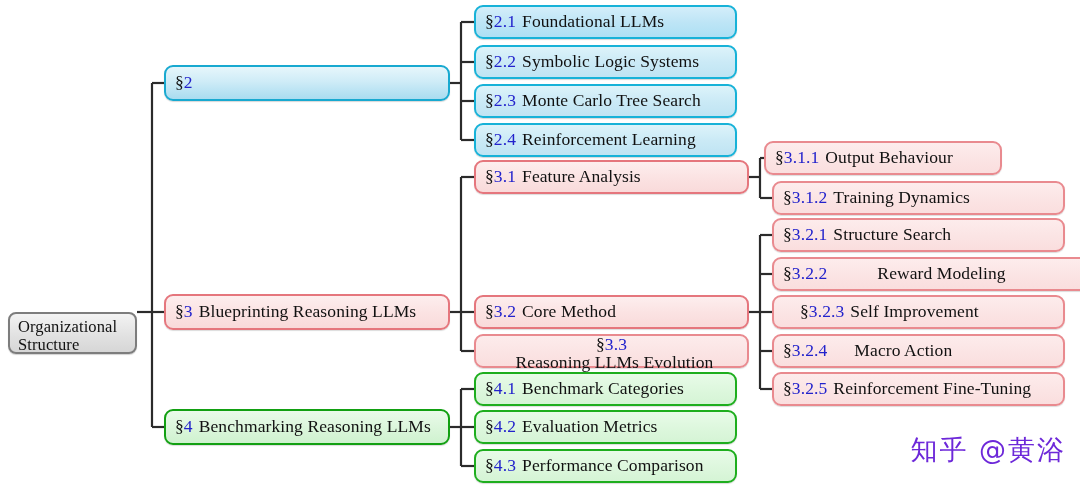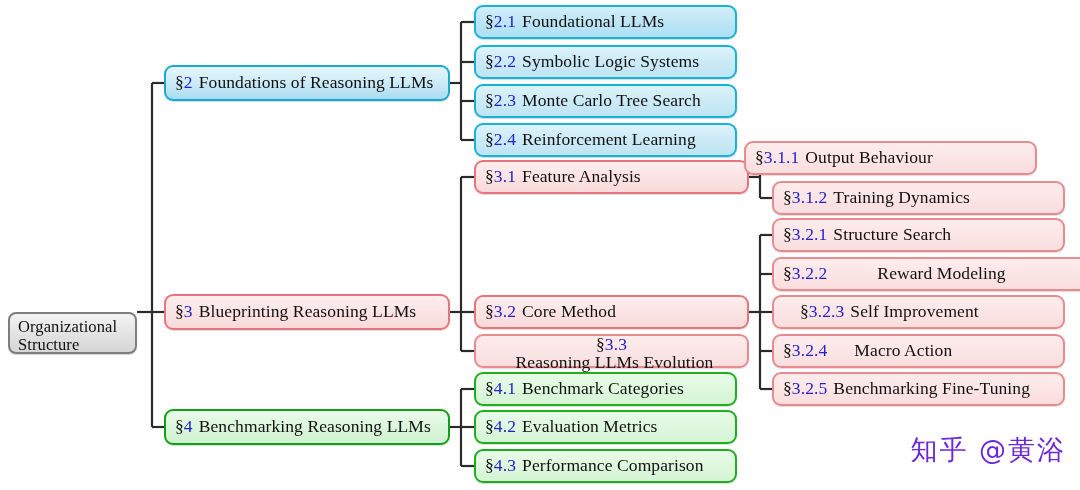--- a/index.html
+++ b/index.html
@@ -136,21 +136,20 @@
     <line x1="461" y1="466" x2="474" y2="466"></line>
   </svg>
 
   <div class="node root" style="left:8px;top:291px;width:129px;height:42px;">
     <div>Organizational</div>
     <div>Structure</div>
   </div>
 
   <div class="node cy parent" style="left:164px;top:65px;width:286px;height:36px;">
     <span class="sec">§<span class="num">2</span></span>
-    <span class="lbl">Foundations of Reasoning LLMs</span>
   </div>
 
   <div class="node cy hl" style="left:474px;top:5px;width:263px;height:34px;">
     <span class="sec">§<span class="num">2.1</span></span>
     <span class="lbl">Foundational LLMs</span>
   </div>
   <div class="node cy" style="left:474px;top:45px;width:263px;height:34px;">
     <span class="sec">§<span class="num">2.2</span></span>
     <span class="lbl">Symbolic Logic Systems</span>
   </div>
@@ -174,21 +173,21 @@
   </div>
   <div class="node pk parent" style="left:474px;top:295px;width:275px;height:34px;">
     <span class="sec">§<span class="num">3.2</span></span>
     <span class="lbl">Core Method</span>
   </div>
   <div class="node pk" style="left:474px;top:334px;width:275px;height:34px;flex-direction:column;">
     <span class="sec">§<span class="num">3.3</span></span>
     <span class="lbl">Reasoning LLMs Evolution</span>
   </div>
 
-  <div class="node pk" style="left:744px;top:141px;width:293px;height:34px;">
+  <div class="node pk" style="left:764px;top:141px;width:238px;height:34px;">
     <span class="sec">§<span class="num">3.1.1</span></span>
     <span class="lbl">Output Behaviour</span>
   </div>
   <div class="node pk" style="left:772px;top:181px;width:293px;height:34px;">
     <span class="sec">§<span class="num">3.1.2</span></span>
     <span class="lbl">Training Dynamics</span>
   </div>
 
   <div class="node pk" style="left:772px;top:218px;width:293px;height:34px;">
     <span class="sec">§<span class="num">3.2.1</span></span>
@@ -201,21 +200,21 @@
   <div class="node pk" style="left:772px;top:295px;width:293px;height:34px;padding-left:26px;">
     <span class="sec">§<span class="num">3.2.3</span></span>
     <span class="lbl">Self Improvement</span>
   </div>
   <div class="node pk" style="left:772px;top:334px;width:293px;height:34px;gap:21px;">
     <span class="sec">§<span class="num">3.2.4</span></span>
     <span class="lbl">Macro Action</span>
   </div>
   <div class="node pk" style="left:772px;top:372px;width:293px;height:34px;">
     <span class="sec">§<span class="num">3.2.5</span></span>
-    <span class="lbl">Benchmarking Fine-Tuning</span>
+    <span class="lbl">Reinforcement Fine-Tuning</span>
   </div>
 
   <div class="node gn parent" style="left:164px;top:409px;width:286px;height:36px;">
     <span class="sec">§<span class="num">4</span></span>
     <span class="lbl">Benchmarking Reasoning LLMs</span>
   </div>
 
   <div class="node gn" style="left:474px;top:372px;width:263px;height:34px;">
     <span class="sec">§<span class="num">4.1</span></span>
     <span class="lbl">Benchmark Categories</span>

